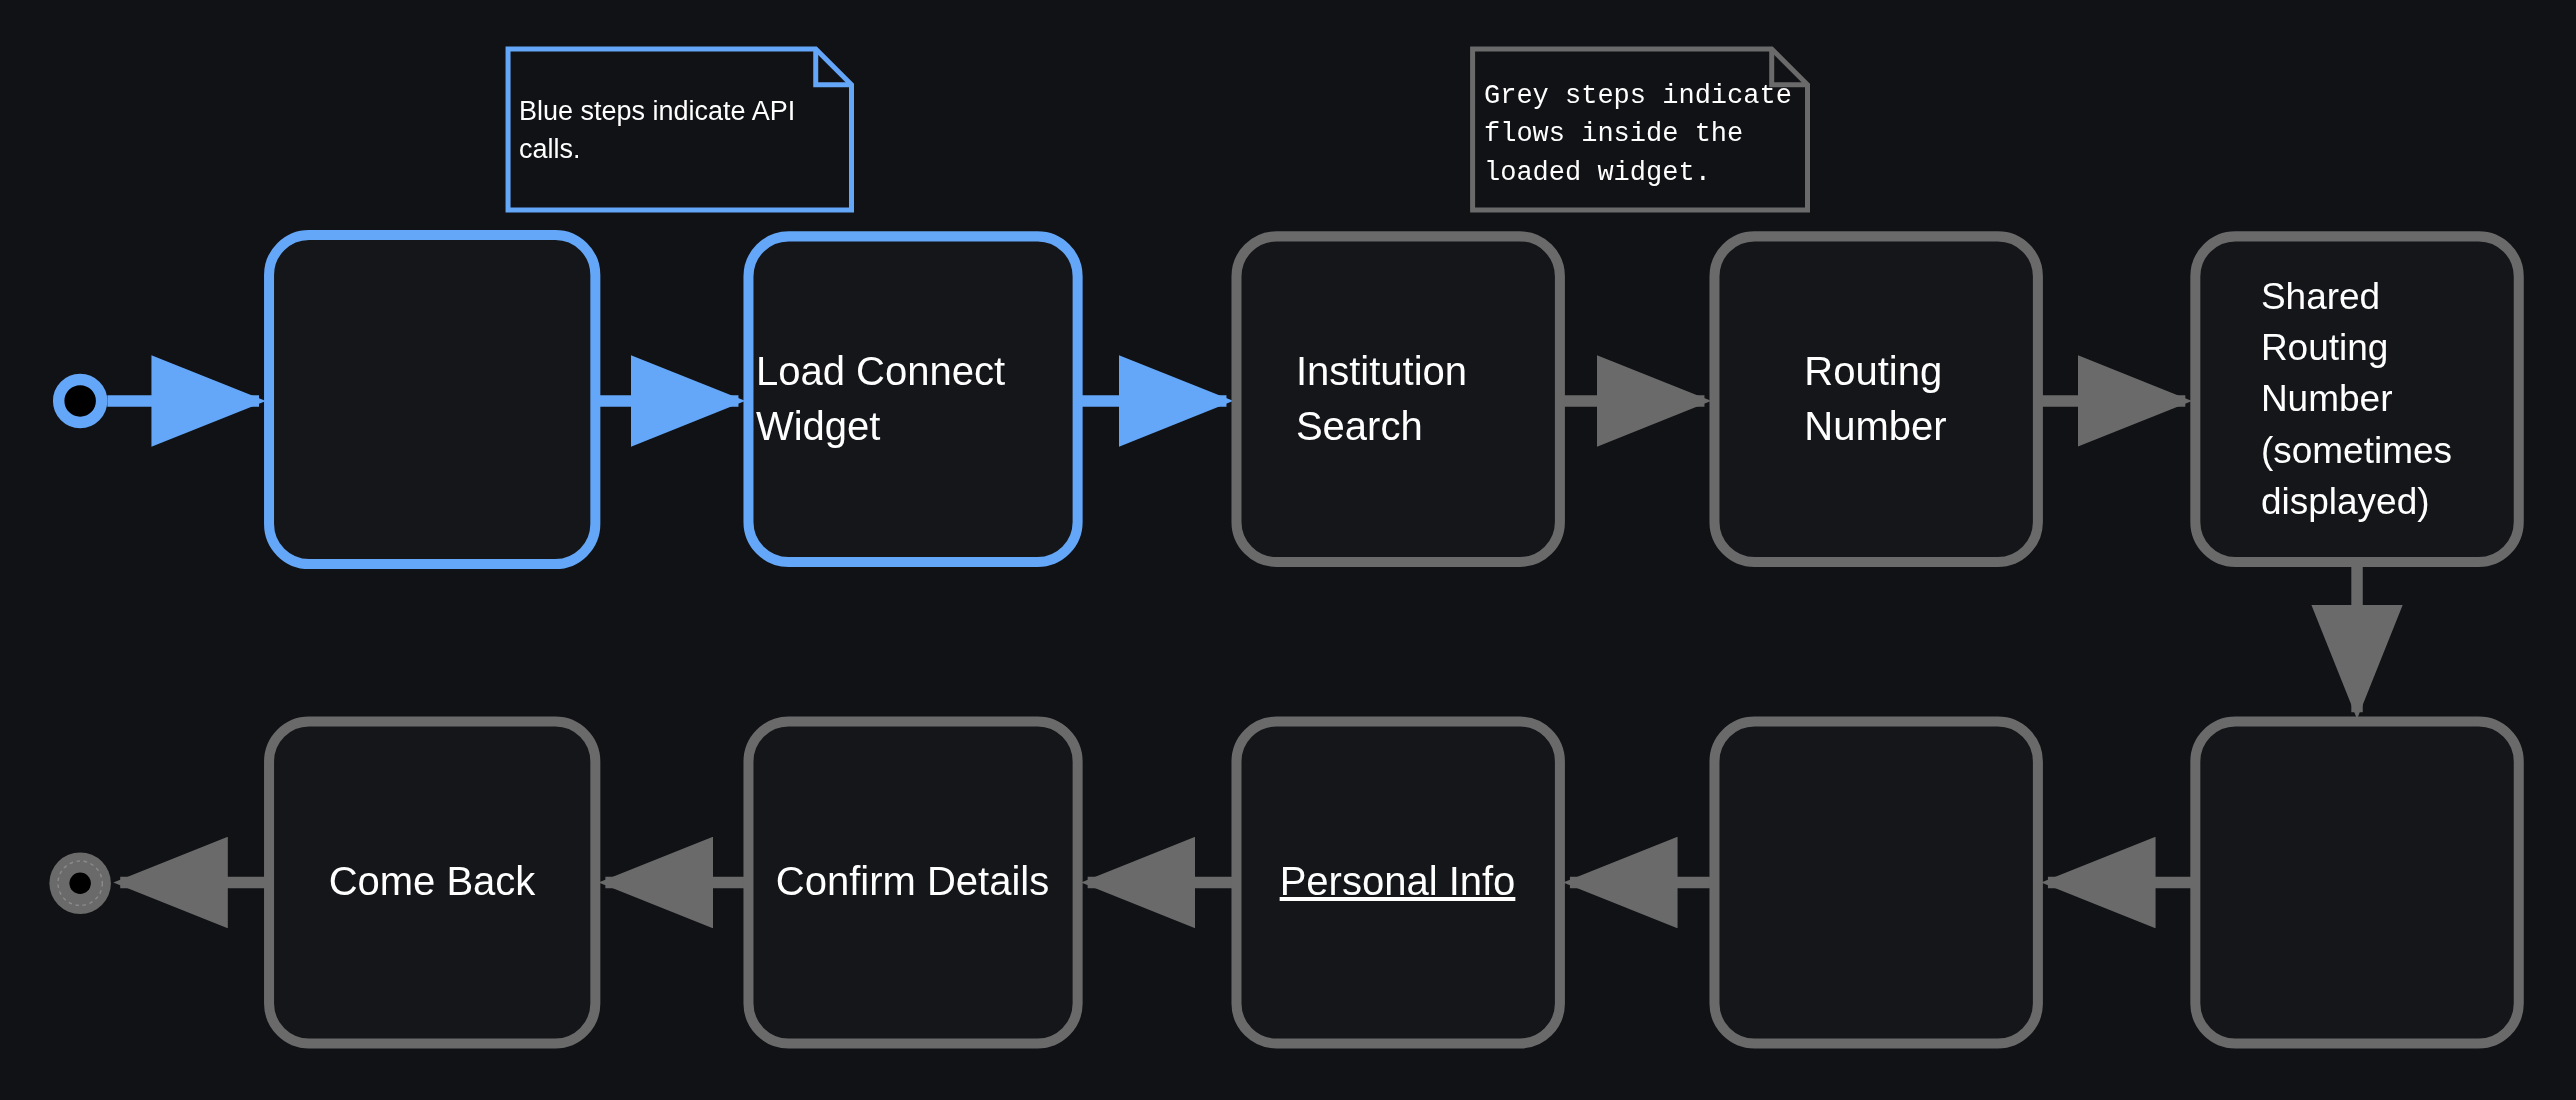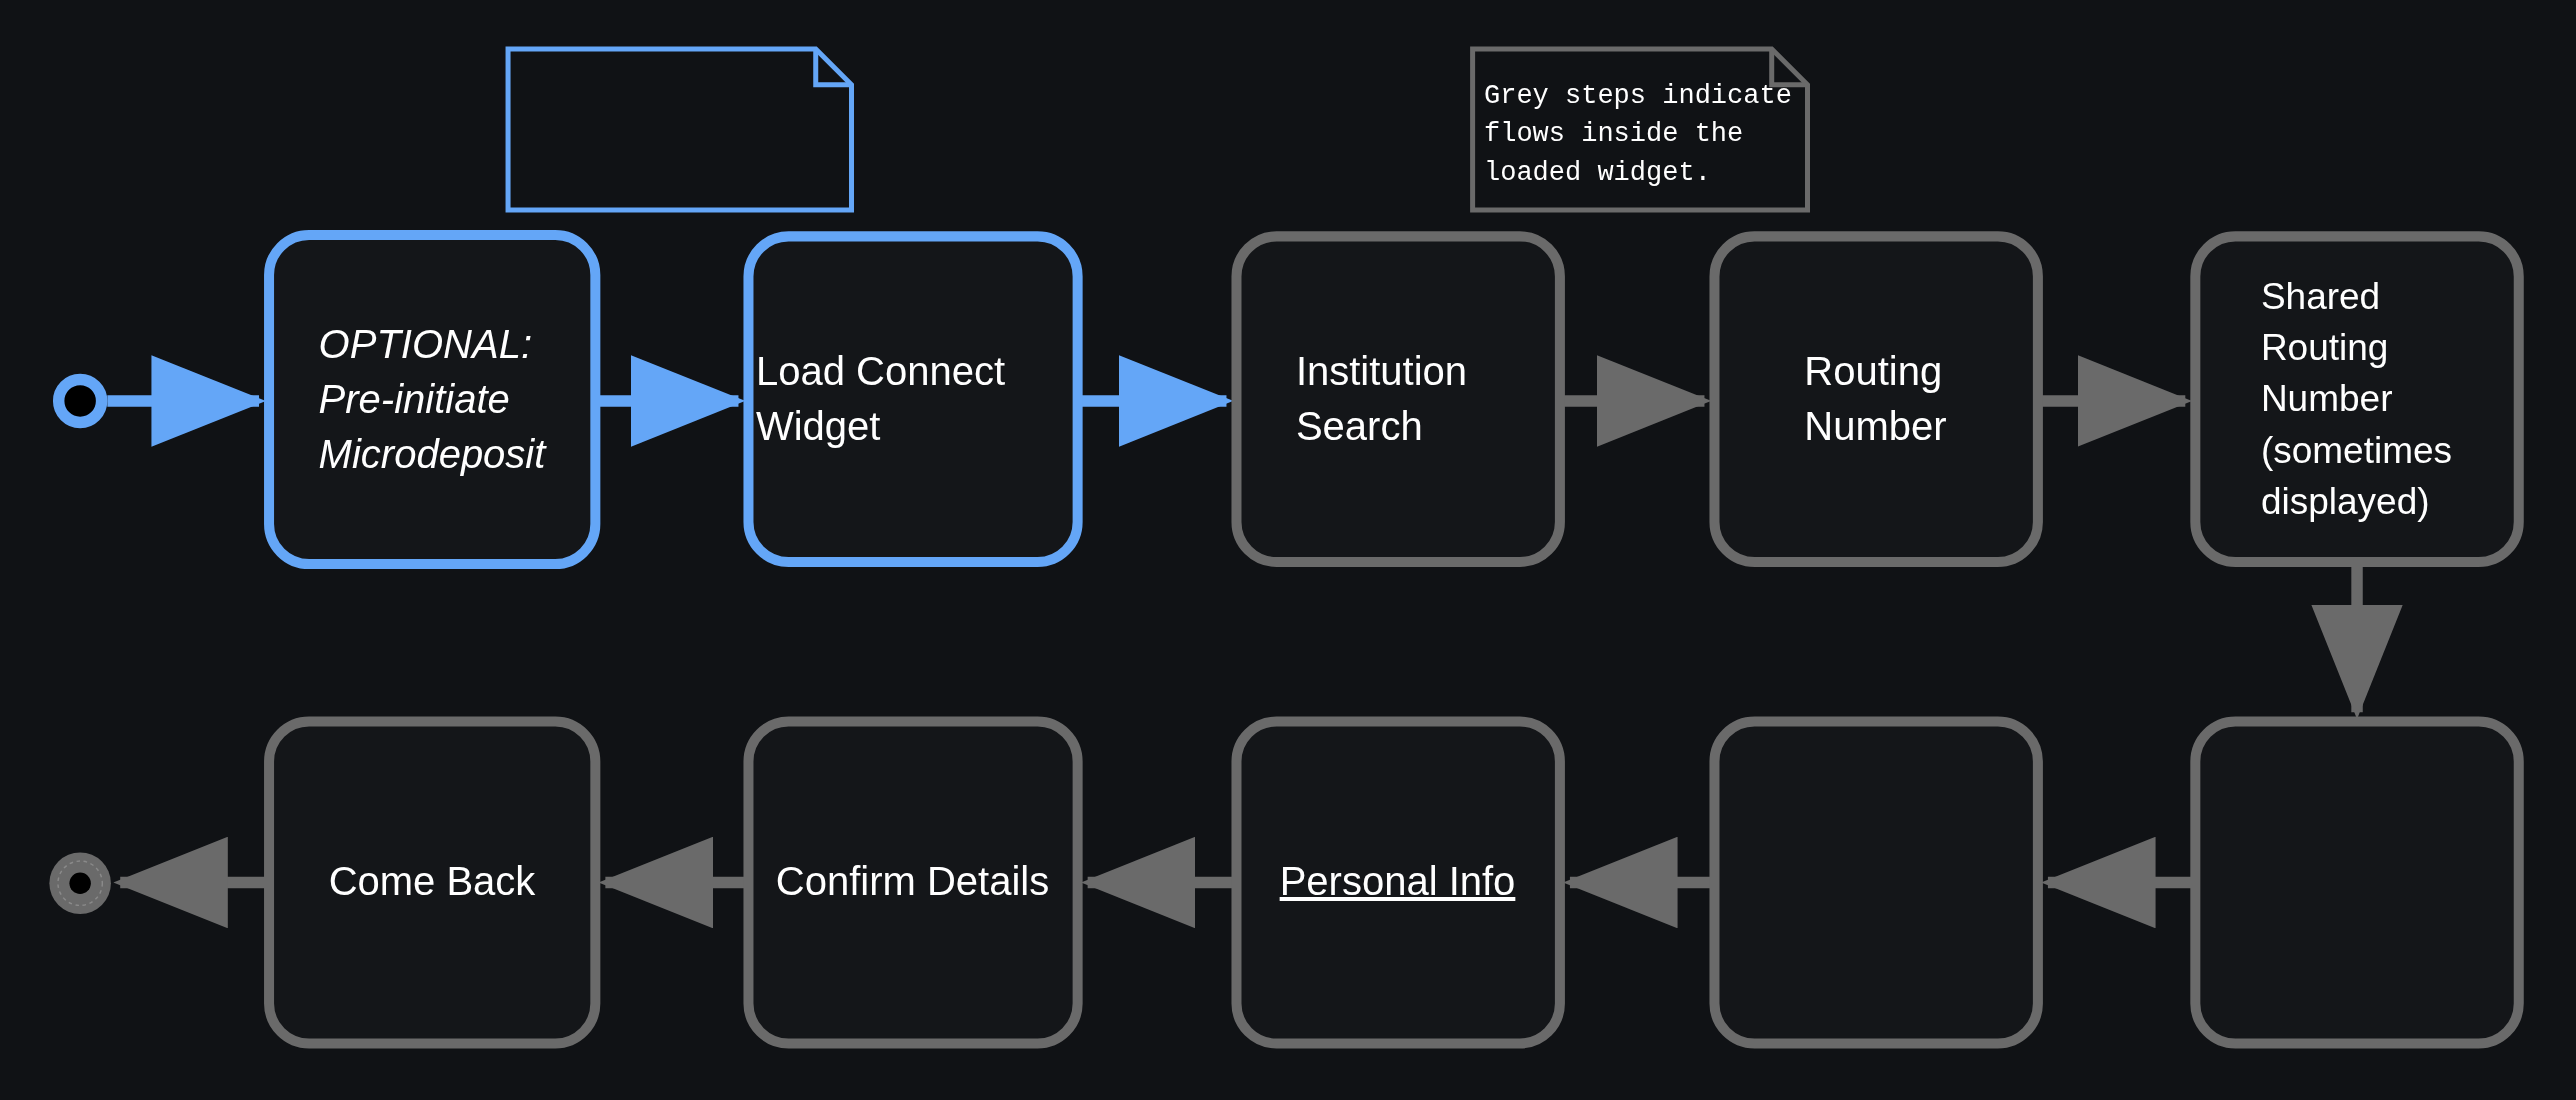--- a/index.html
+++ b/index.html
@@ -112,23 +112,20 @@
 
     <rect x="376" y="1008" width="456" height="450" rx="56" ry="56" fill="#141619" stroke="#6a6a6a" stroke-width="14"></rect>
 
     <path d="M 710 68 L 1140 68 L 1190 118 L 1190 293 L 710 293 Z" fill="#101215" stroke="#64a6f7" stroke-width="7" stroke-linejoin="miter"></path>
     <path d="M 1140 68 L 1140 118 L 1190 118" fill="none" stroke="#64a6f7" stroke-width="7"></path>
 
     <path d="M 2058 68 L 2476 68 L 2526 118 L 2526 293 L 2058 293 Z" fill="#101215" stroke="#6a6a6a" stroke-width="7" stroke-linejoin="miter"></path>
     <path d="M 2476 68 L 2476 118 L 2526 118" fill="none" stroke="#6a6a6a" stroke-width="7"></path>
   </svg>
 
-  <div class="node-label italic" style="left:269px; top:235px; width:326px; height:329px; font-size:40px;">OPTIONAL:
-Pre-initiate
-Microdeposit</div>
 
   <div class="node-label" style="left:716px; top:236px; width:329px; height:326px; font-size:40px;">Load Connect
 Widget</div>
 
   <div class="node-label" style="left:1220px; top:236px; width:323px; height:326px; font-size:40px;">Institution
 Search</div>
 
   <div class="node-label" style="left:1714px; top:236px; width:323px; height:326px; font-size:40px;">Routing
 Number</div>
 
@@ -139,17 +136,18 @@
 displayed)</div>
 
 
 
   <div class="node-label" style="left:1236px; top:721px; width:323px; height:322px; font-size:40px;text-decoration:underline;">Personal Info</div>
 
   <div class="node-label" style="left:748px; top:721px; width:329px; height:322px; font-size:40px;">Confirm Details</div>
 
   <div class="node-label" style="left:269px; top:721px; width:326px; height:322px; font-size:40px;">Come Back</div>
 
+  <div class="note-text" style="left:519px; top:92px; width:308px;">Blue steps indicate API calls.</div>
 
   <div class="note-text" style="left:1484px; top:77px; width:315px;font-family:Liberation Mono, monospace;">Grey steps indicate flows inside the loaded widget.</div>
 
 </div>
 
 
 </body></html>

